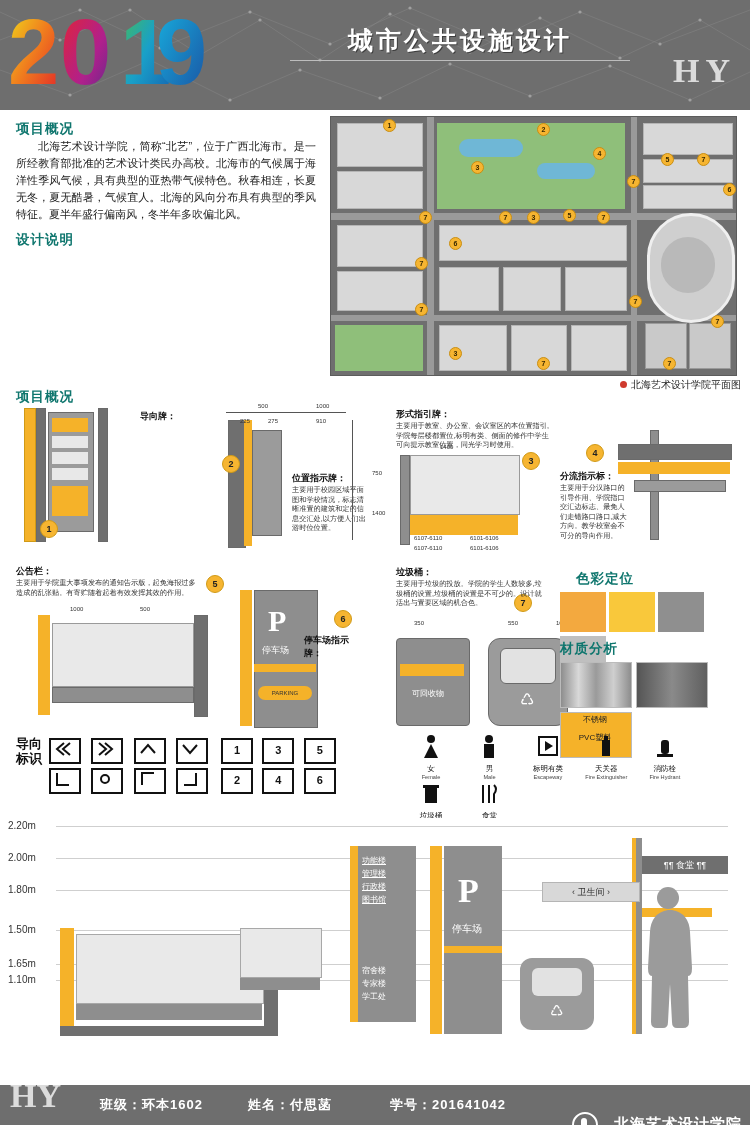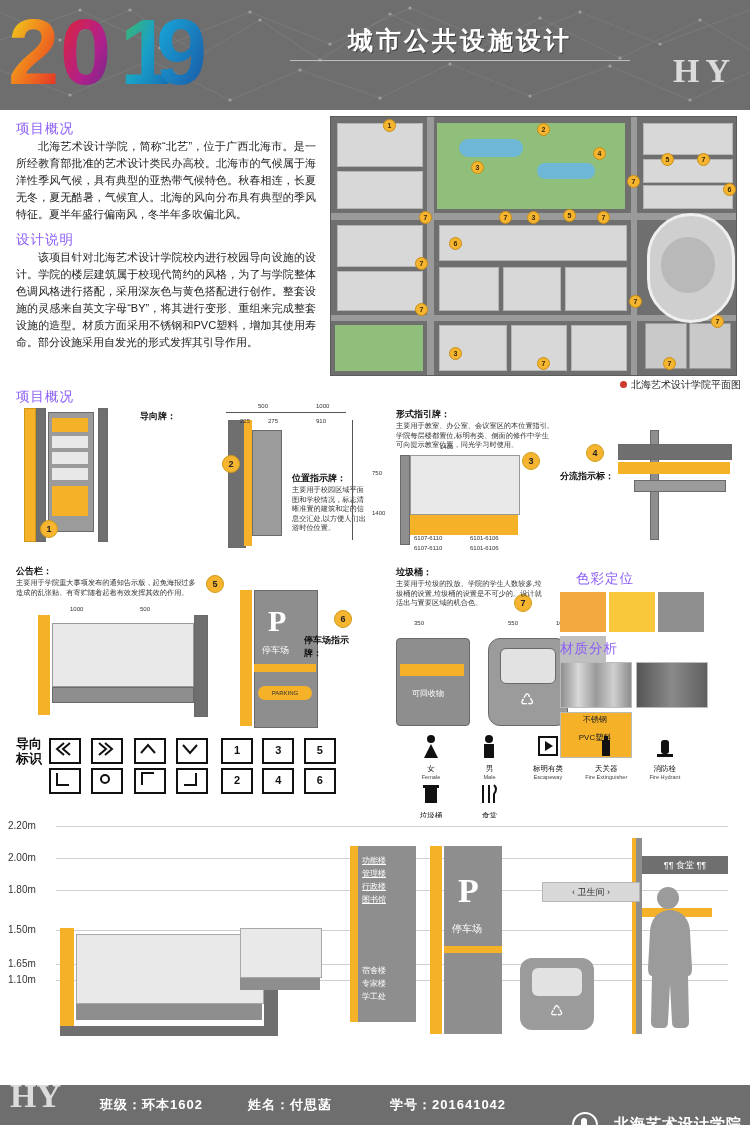--- a/index.html
+++ b/index.html
@@ -10,21 +10,21 @@
   .header{position:absolute;left:0;top:0;width:750px;height:110px;background:#6e6e6e;overflow:hidden;}
   .hdr-dots{position:absolute;left:0;top:0;width:750px;height:110px;opacity:.55;}
   .year{position:absolute;left:8px;top:6px;width:230px;height:96px;}
   .year svg{display:block;}
   .hdr-title{position:absolute;left:250px;top:24px;width:420px;text-align:center;color:#fff;font-size:25px;font-weight:bold;letter-spacing:3px;text-shadow:1px 1px 0 #3d3d3d;}
   .hdr-sub{position:absolute;left:250px;top:64px;width:420px;text-align:center;color:#f1f1f1;font-size:11.5px;letter-spacing:1px;}
   .hdr-rule{position:absolute;left:290px;top:60px;width:340px;height:1px;background:#bdbdbd;}
   .hdr-hy{position:absolute;right:14px;top:52px;color:#efefef;font-size:34px;font-weight:bold;letter-spacing:6px;font-family:"Liberation Serif",serif;opacity:.85;}
 
   
-  .sec-title{font-size:13.5px;font-weight:normal;color:#8b5cf6;letter-spacing:1px;}
+  .sec-title{font-size:13.5px;font-weight:bold;color:#0f766e;letter-spacing:1px;}
   .body-text{font-size:11px;line-height:17px;color:#222;text-align:justify;text-indent:2em;}
   #txtcol{position:absolute;left:16px;top:120px;width:300px;}
   #txtcol .blk{margin-bottom:8px;}
 
   
   .plan{position:absolute;left:330px;top:116px;width:405px;height:258px;background:#6f6f6f;border:1px solid #5c5c5c;}
   .plan .blk{position:absolute;background:#d8d8d8;border:1px solid #b5b5b5;}
   .plan .road{position:absolute;background:#9a9a9a;}
   .plan .green{position:absolute;background:#8fbf7a;}
   .plan .water{position:absolute;background:#6fb7d6;border-radius:10px;}
@@ -148,21 +148,20 @@
     <div class="hdr-hy">HY</div>
   </div>
 
   <div id="txtcol">
     <div class="blk">
       <div class="sec-title">项目概况</div>
       <div class="body-text">北海艺术设计学院，简称“北艺”，位于广西北海市。是一所经教育部批准的艺术设计类民办高校。北海市的气候属于海洋性季风气候，具有典型的亚热带气候特色。秋春相连，长夏无冬，夏无酷暑，气候宜人。北海的风向分布具有典型的季风特征。夏半年盛行偏南风，冬半年多吹偏北风。</div>
     </div>
     <div class="blk">
       <div class="sec-title">设计说明</div>
-      <div class="body-text">该项目针对北海艺术设计学院校内进行校园导向设施的设计。学院的楼层建筑属于校现代简约的风格，为了与学院整体色调风格进行搭配，采用深灰色与黄色搭配进行创作。整套设施的灵感来自英文字母“BY”，将其进行变形、重组来完成整套设施的造型。材质方面采用不锈钢和PVC塑料，增加其使用寿命。部分设施采用自发光的形式发挥其引导作用。</div>
     </div>
   </div>
 
   <div class="plan">
 
     <div class="road" style="left:0;top:96px;width:405px;height:7px;"></div>
     <div class="road" style="left:96px;top:0;width:7px;height:258px;"></div>
     <div class="road" style="left:0;top:198px;width:405px;height:6px;"></div>
     <div class="road" style="left:300px;top:0;width:6px;height:258px;"></div>
 
@@ -273,20 +272,21 @@
 
   <div class="sign" style="left:604px;top:430px;width:130px;height:110px;">
     <div class="panel" style="left:46px;top:0;width:7px;height:108px;background:#8e8e8e;"></div>
     <div class="panel" style="left:14px;top:14px;width:112px;height:14px;background:#6f6f6f;"></div>
     <div class="panel" style="left:14px;top:32px;width:112px;height:12px;background:#f5b229;border:none;"></div>
     <div class="panel" style="left:30px;top:50px;width:90px;height:10px;background:#9b9b9b;"></div>
   </div>
   <div class="num" style="left:586px;top:444px;">4</div>
   <div style="position:absolute;left:560px;top:470px;width:70px;">
     <div class="blkttl">分流指示标：</div>
+    <div class="note">主要用于分汉路口的引导作用、学院指口交汇边标志、最免人们走错路口路口,减大方向。教学校室会不可分的导向作用。</div>
   </div>
 
   <div style="position:absolute;left:16px;top:565px;width:180px;">
     <div class="blkttl">公告栏：</div>
     <div class="note">主要用于学院重大事项发布的通知告示版，起免海报过多造成的乱张贴。有寄贮随着起着有效发挥其效的作用。</div>
   </div>
   <div class="sign" style="left:38px;top:615px;width:170px;height:110px;">
     <div class="panel" style="left:0;top:0;width:12px;height:100px;background:#f5b229;border:none;"></div>
     <div class="panelw" style="left:14px;top:8px;width:140px;height:62px;"></div>
     <div class="panel" style="left:14px;top:72px;width:140px;height:14px;background:#8e8e8e;"></div>

